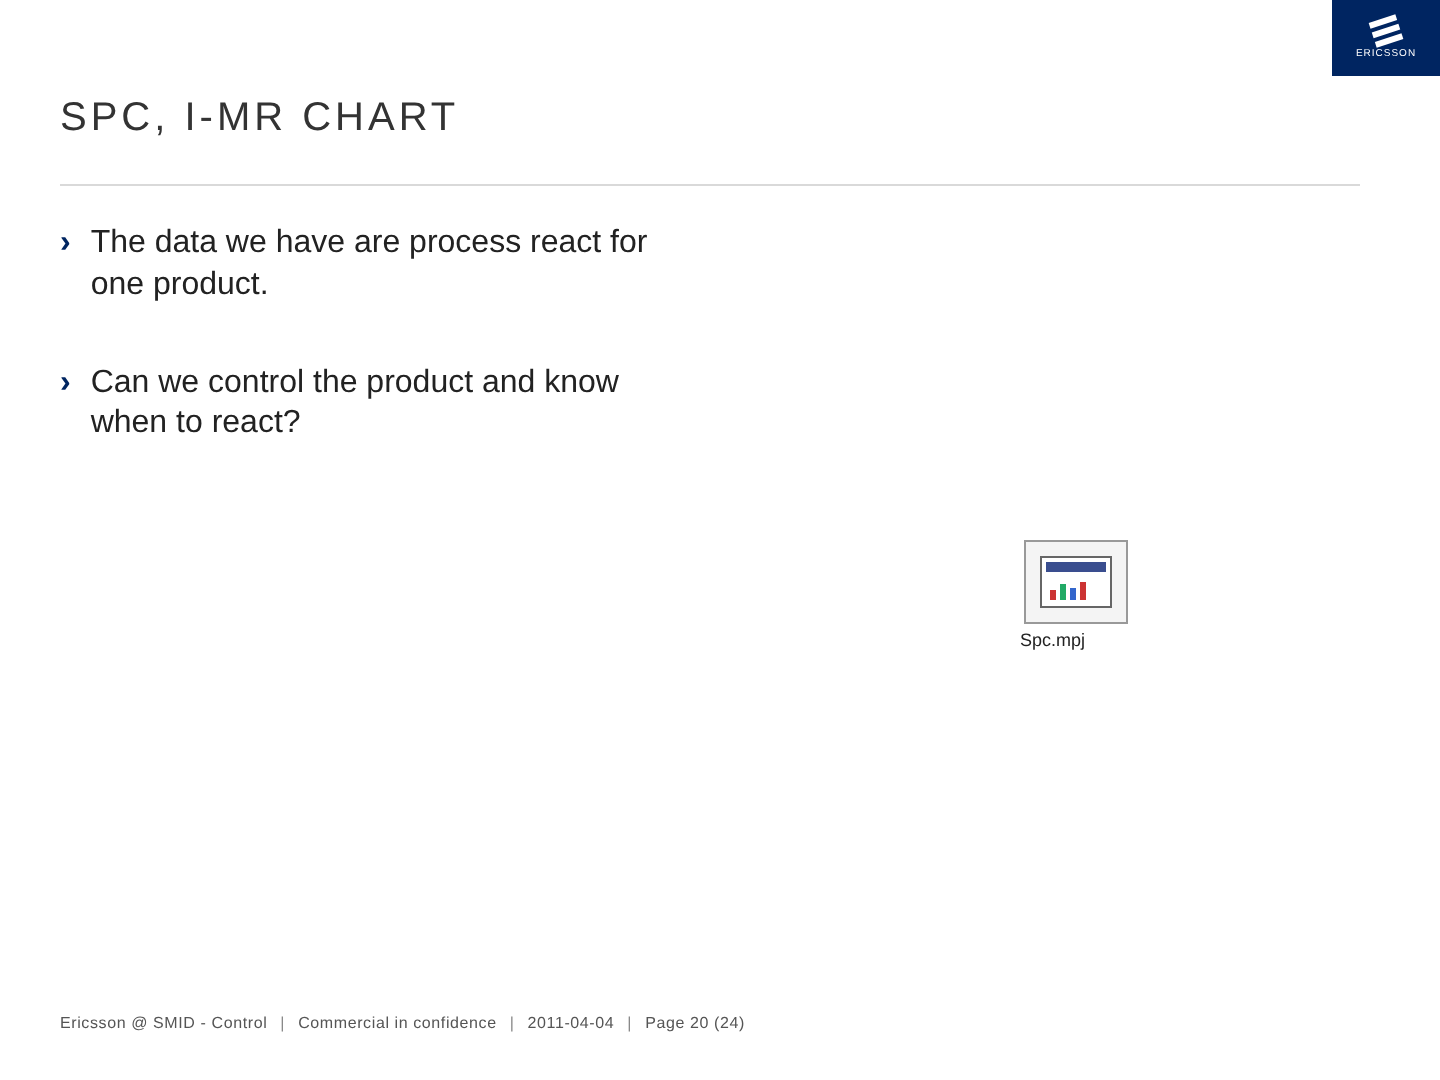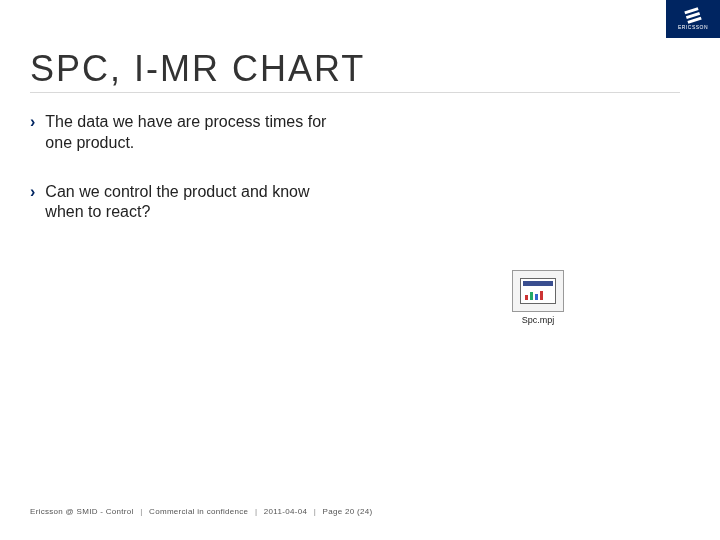--- a/index.html
+++ b/index.html
@@ -38,21 +38,21 @@
   }
   .logo-text {
     color: #fff;
     font-size: 5px;
     letter-spacing: 0.5px;
   }
   .title {
     position: absolute;
     top: 48px;
     left: 30px;
-    font-size: 36px;
+    font-size: 20px;
     letter-spacing: 2px;
     color: #333;
     font-weight: 300;
     font-family: "Arial Narrow", Arial, sans-serif;
   }
   .divider {
     position: absolute;
     top: 92px;
     left: 30px;
     right: 40px;
@@ -76,21 +76,21 @@
     color: #002561;
     font-weight: bold;
     margin-right: 10px;
     flex: 0 0 auto;
   }
   .file-object {
     position: absolute;
     top: 270px;
     left: 510px;
     width: 56px;
-    text-align: center;
+    text-align: left;
   }
   .file-icon-frame {
     width: 50px;
     height: 40px;
     border: 1px solid #999;
     background: #f4f4f4;
     margin: 0 auto 3px auto;
     position: relative;
     display: flex;
     align-items: center;
@@ -155,21 +155,21 @@
   </div>
   <div class="logo-text">ERICSSON</div>
 </div>
 
 <div class="title">SPC, I-MR CHART</div>
 <div class="divider"></div>
 
 <div class="bullets">
   <div class="bullet">
     <span class="mark">›</span>
-    <span>The data we have are process times for one product.</span>
+    <span>The data we have are process react for one product.</span>
   </div>
   <div class="bullet">
     <span class="mark">›</span>
     <span>Can we control the product and know when to react?</span>
   </div>
 </div>
 
 <div class="file-object">
   <div class="file-icon-frame">
     <div class="file-icon-inner">

